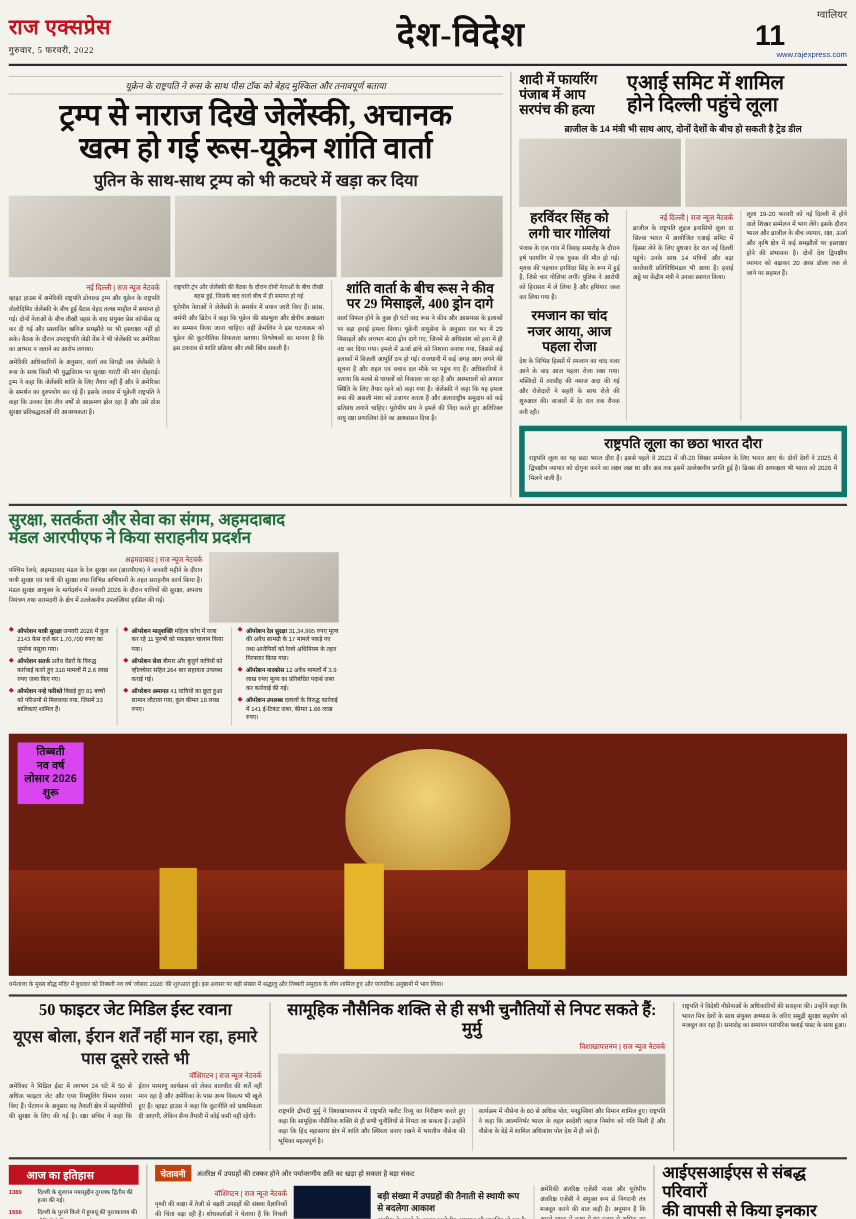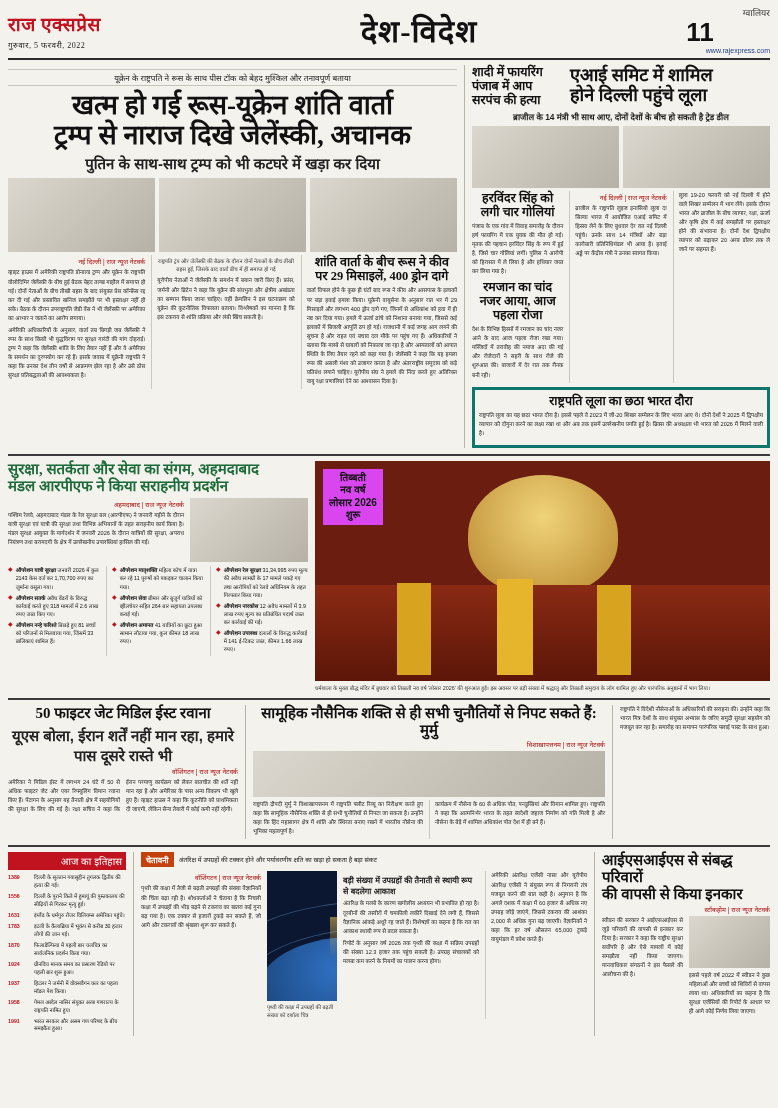--- a/index.html
+++ b/index.html
@@ -37,21 +37,21 @@
   }
   .mast-right{width:140px;text-align:right;}
   .mast-city{font-size:9px;color:#333;}
   .mast-pg{font-size:26px;font-weight:bold;line-height:1;text-align:center;}
   .mast-site{font-size:7px;color:#1a3e8c;margin-top:2px;}
 
   
   .kicker{
     font-size:8.2px;text-align:center;color:#222;
     border-top:1px solid #c9c4ba;border-bottom:1px solid #c9c4ba;
-    padding:2px 0;margin:4px 0;
+    padding:2px 0;margin:4px 0;font-style:italic;
   }
   .hdl{
     font-family:"Liberation Serif", serif;
     font-weight:bold;color:#111;line-height:1.12;
   }
   .hdl-xl{font-size:27px;text-align:center;}
   .hdl-l{font-size:18px;}
   .hdl-m{font-size:15px;}
   .hdl-s{font-size:12.5px;}
   .subhdl{font-size:15px;text-align:center;font-weight:bold;color:#222;margin-top:3px;}
@@ -65,28 +65,28 @@
     background:linear-gradient(135deg,rgba(255,255,255,.25),rgba(0,0,0,.12));}
 
   
   .top{display:flex;gap:7px;margin-top:5px;}
   .top-left{width:452px;}
   .top-right{width:300px;border-left:1px solid #b9b3a6;padding-left:7px;}
   .lead-photos{display:flex;gap:4px;margin:5px 0 3px;}
   .lead-photos .ph{flex:1;height:74px;}
   .colrule{border-left:1px solid #cdc8be;padding-left:5px;}
 
-  .boxed{border:3px solid #0f766e;padding:4px;margin-top:4px;}
+  .boxed{border:5px solid #0f766e;padding:4px;margin-top:4px;}
 
   .tr-top{display:flex;gap:6px;}
   .tr-a{width:92px;}
   .tr-b{flex:1;}
 
   
-  .band{margin-top:6px;border-top:2px solid #3a3a3a;padding-top:5px;display:flex;gap:7px;}
+  .band{margin-top:6px;border-top:2px solid #3a3a3a;padding-top:5px;display:flex;gap:7px;flex-direction:column;}
   .band-left{width:300px;}
   .band-right{flex:1;}
   .green{color:#1d6b3a;}
   .grid2{display:flex;gap:6px;margin-top:4px;}
   .bullets{font-size:5.4px;line-height:1.5;}
   .bullets .itm{display:flex;gap:3px;margin-bottom:3px;}
   .dot{color:#c1121f;font-size:6px;line-height:1.2;}
   .sechdr{
     background:#e4dfd2;border:1px solid #a59e90;
     font-size:8.5px;font-weight:bold;padding:2px 4px;color:#7a1020;
@@ -100,21 +100,21 @@
   .mid{display:flex;gap:7px;margin-top:6px;border-top:2px solid #3a3a3a;padding-top:5px;}
   .mid-a{width:230px;}
   .mid-b{flex:1;border-left:1px solid #b9b3a6;padding-left:7px;}
   .mid-c{width:150px;border-left:1px solid #b9b3a6;padding-left:7px;}
 
   
   .bot{display:flex;gap:7px;margin-top:6px;border-top:2px solid #3a3a3a;padding-top:5px;}
   .bot-a{width:118px;}
   .bot-b{flex:1;border-left:1px solid #b9b3a6;padding-left:7px;}
   .bot-c{width:168px;border-left:1px solid #b9b3a6;padding-left:7px;}
-  .hist-hdr{background:#c1121f;color:#fff;font-size:10px;font-weight:normal;text-align:right;padding:2px 4px;}
+  .hist-hdr{background:#c1121f;color:#fff;font-size:10px;font-weight:bold;text-align:left;padding:2px 16px;}
   .hist{font-size:5.3px;line-height:1.5;}
   .hist .row{display:flex;gap:4px;margin-bottom:3px;}
   .hist .yr{color:#c1121f;font-weight:bold;min-width:22px;}
   .warnflag{background:#c2410c;color:#fff;font-size:8px;font-weight:bold;padding:2px 5px;display:inline-block;}
   .space-ph{height:130px;background:#0b1630;position:relative;overflow:hidden;}
   .space-ph .earth{position:absolute;left:-10px;bottom:-46px;width:190px;height:110px;border-radius:50%;
      background:radial-gradient(circle at 40% 30%,#2f6fbf,#0d2a52);}
   .space-ph .beam{position:absolute;width:26px;height:40px;background:linear-gradient(#f2c85c88,#f2c85c00);}
   .arcs{position:absolute;inset:0;}
   .arcs div{position:absolute;border:1px solid #6fa8dc66;border-radius:50%;}
@@ -138,22 +138,22 @@
       <div class="mast-city">ग्वालियर</div>
       <div class="mast-pg">11</div>
       <div class="mast-site">www.rajexpress.com</div>
     </div>
   </div>
 
   <div class="top">
 
     <div class="top-left">
       <div class="kicker">यूक्रेन के राष्ट्रपति ने रूस के साथ पीस टॉक को बेहद मुश्किल और तनावपूर्ण बताया</div>
+      <div class="hdl hdl-xl">ट्रम्प से नाराज दिखे जेलेंस्की, अचानक</div>
       <div class="hdl hdl-xl">खत्म हो गई रूस-यूक्रेन शांति वार्ता</div>
-      <div class="hdl hdl-xl">ट्रम्प से नाराज दिखे जेलेंस्की, अचानक</div>
       <div class="subhdl">पुतिन के साथ-साथ ट्रम्प को भी कटघरे में खड़ा कर दिया</div>
 
       <div class="lead-photos">
         <div class="ph"></div>
         <div class="ph"></div>
         <div class="ph"></div>
       </div>
 
       <div style="display:flex;gap:6px;">
         <div style="flex:1.05">

